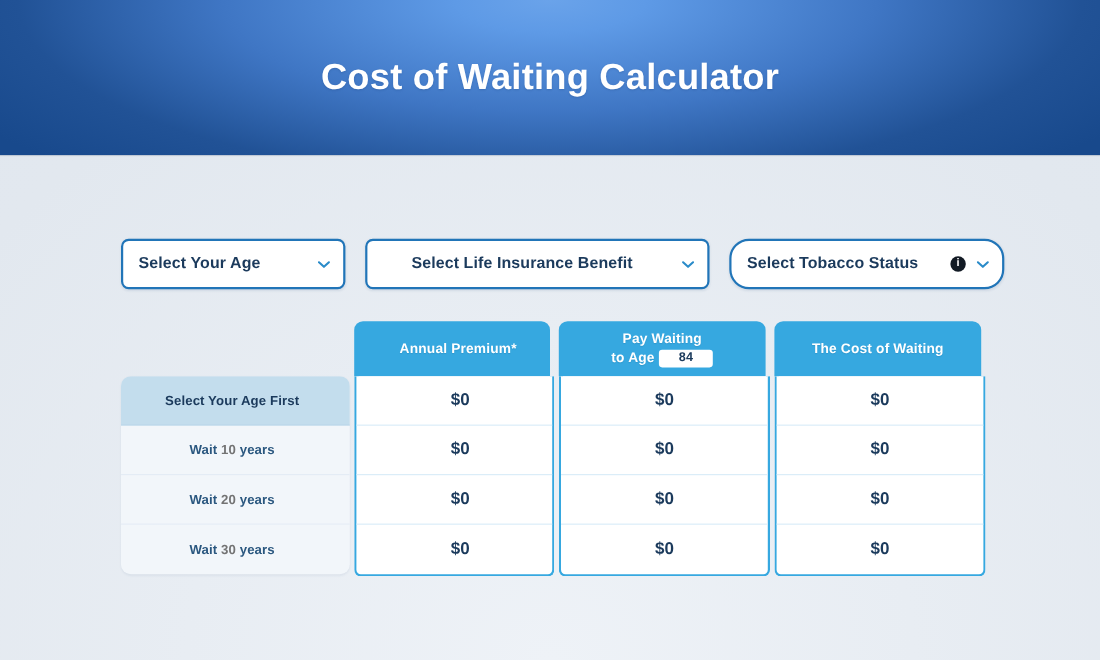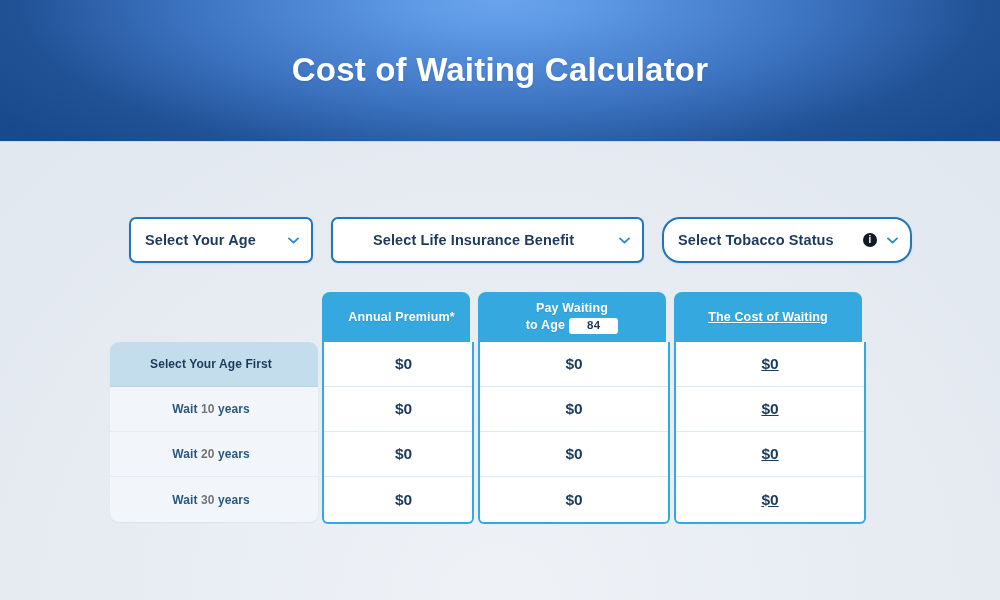--- a/index.html
+++ b/index.html
@@ -63,21 +63,21 @@
     height: 46px;
     box-sizing: border-box;
     background: #ffffff;
     border: 2px solid #2175b8;
     border-radius: 7px;
     display: flex;
     align-items: center;
     padding: 0 12px 0 14px;
     box-shadow: 0 1px 2px rgba(30,70,120,0.10);
   }
-  .select-age    { width: 184px; margin-left: 19px; }
+  .select-age    { width: 204px; }
   .select-benefit{ width: 313px; padding-left: 40px; }
   .select-tobacco{ width: 250px; border-radius: 18px; }
 
   .select-label {
     color: #1b3a5c;
     font-size: 14.5px;
     font-weight: bold;
     letter-spacing: 0.1px;
     white-space: nowrap;
     flex: 1 1 auto;
@@ -194,23 +194,23 @@
     align-items: center;
     justify-content: center;
     color: #1b3a5c;
     font-size: 15.5px;
     font-weight: bold;
     border-bottom: 1px solid #d8ecf8;
     box-sizing: border-box;
   }
   .val-cell.last { border-bottom: none; }
 
-  .w-premium { width: 148px; padding-left: 11px; }
+  .w-premium { width: 178px; padding-left: 11px; }
   .w-payto   { width: 188px; }
-  .w-cost    { width: 188px; text-decoration: underline; }
+  .w-cost    { width: 188px; }
 </style>
 </head>
 <body>
 
 <div class="page">
 
   <div class="header">
     <div class="header-title">Cost of Waiting Calculator</div>
   </div>
 

